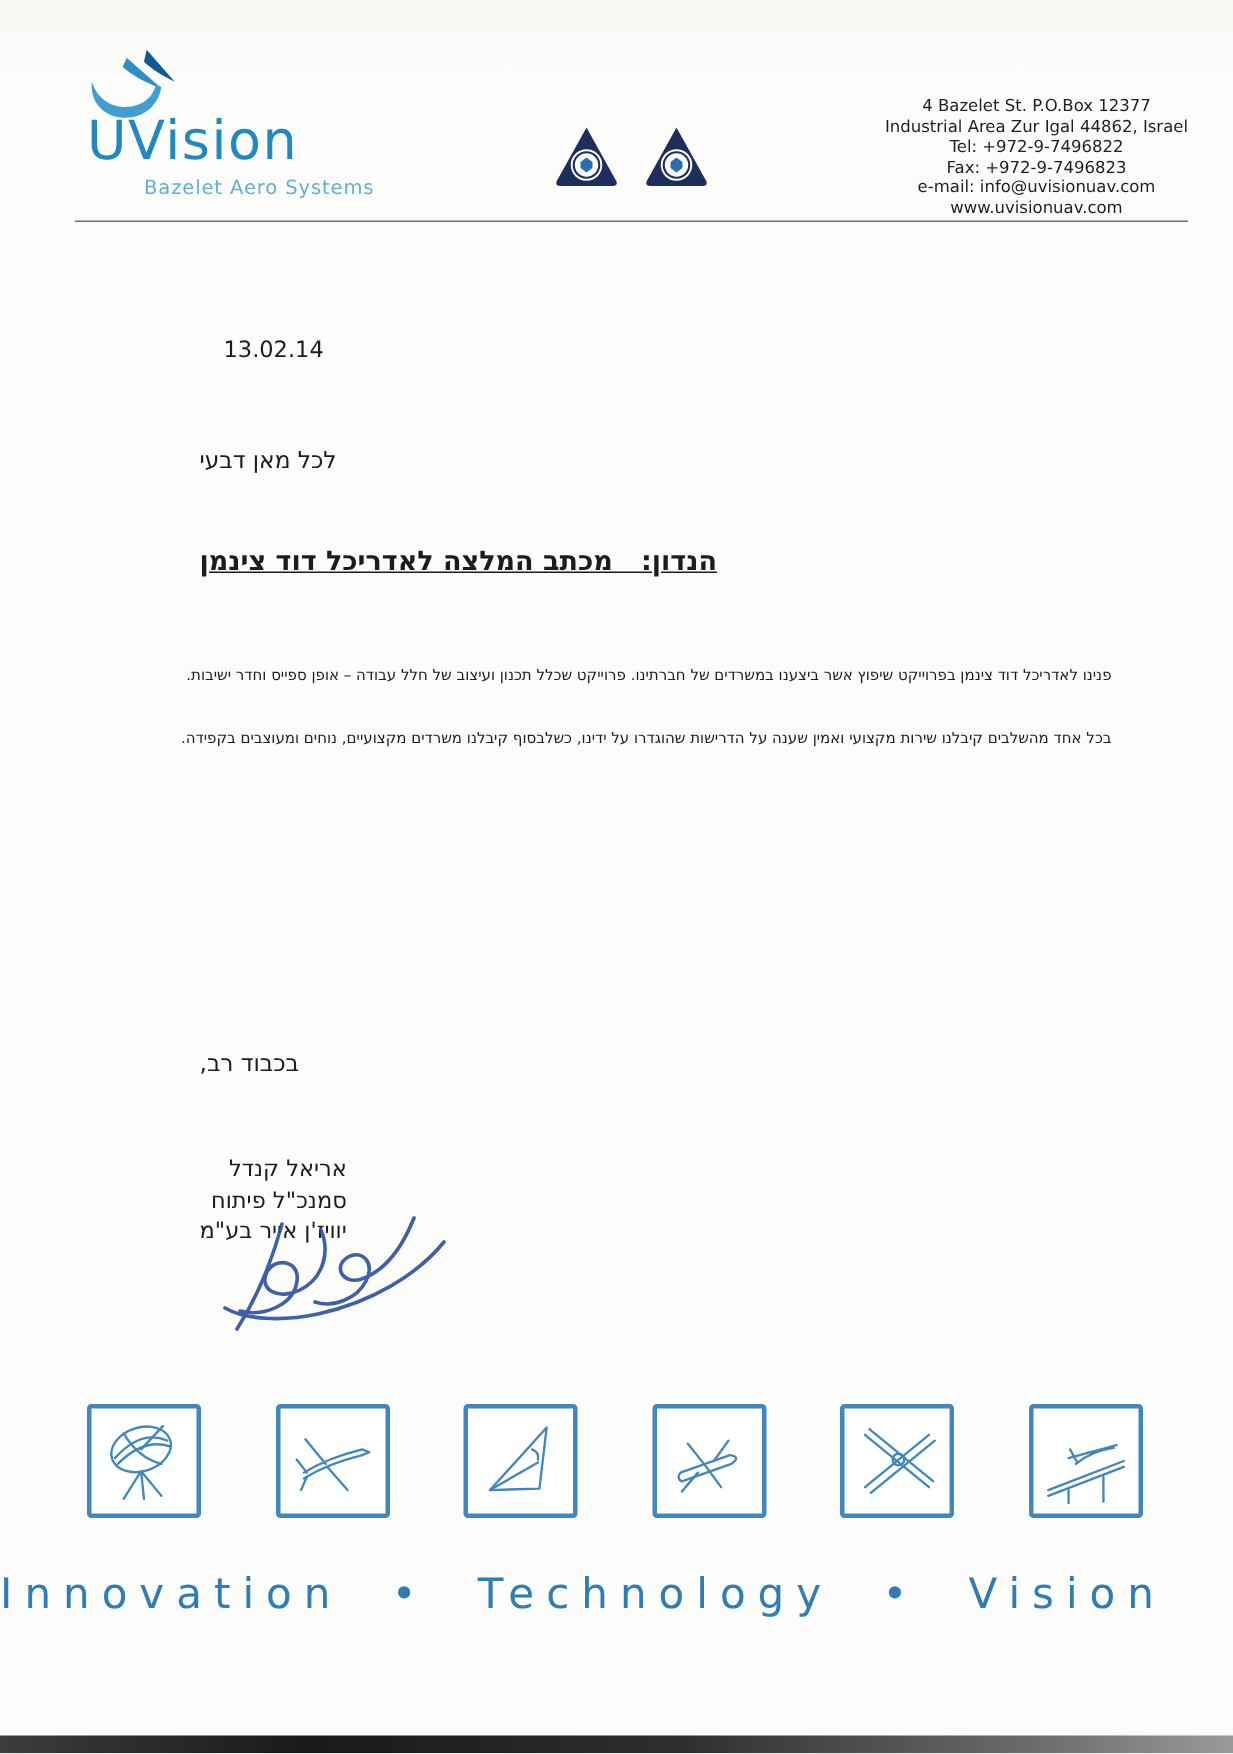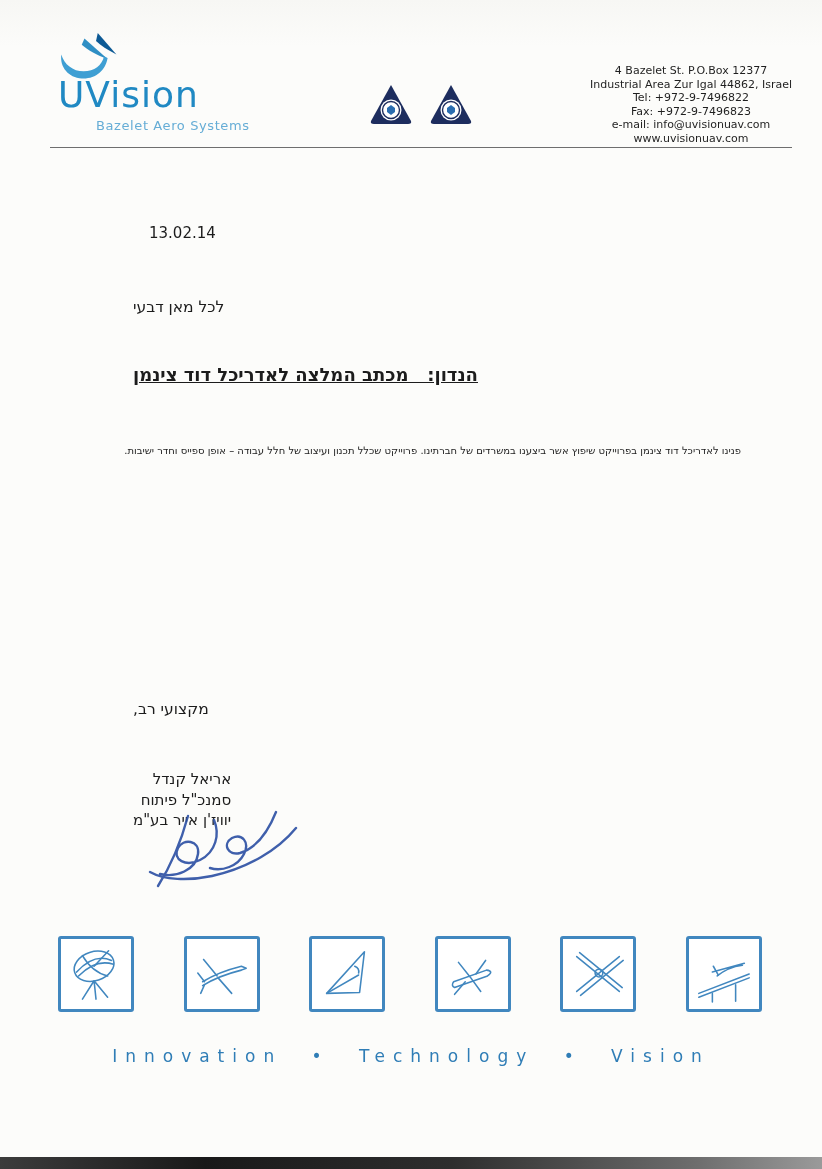--- a/index.html
+++ b/index.html
@@ -37,22 +37,22 @@
                font-size:15px; line-height:20.5px; white-space:nowrap; }
   .signature { position:absolute; left:128px; top:798px; }
 
   
   .icons-row { position:absolute; left:58px; top:936px; width:704px;
                display:flex; justify-content:space-between; }
   .icon-box { width:76px; height:76px; border:3px solid #4187bf; border-radius:3px;
               background:#fff; display:flex; align-items:center; justify-content:center; }
   .icon-box svg { stroke:#4187bf; fill:none; stroke-width:1.6; stroke-linecap:round; stroke-linejoin:round; }
 
-  .tagline { position:absolute; left:0; right:0; top:1046px; text-align:center;
-             color:#2f7db6; font-size:17px; letter-spacing:8px; word-spacing:16px; white-space:nowrap; }
+  .tagline { position:absolute; left:0; right:0; top:1046px; text-align:left;
+             color:#2f7db6; font-size:28px; letter-spacing:8px; word-spacing:16px; white-space:nowrap; }
 
   .scan-edge { position:absolute; left:0; right:0; bottom:0; height:12px;
                background:linear-gradient(to right,#3c3c3c 0%,#191919 25%,#2e2e2e 55%,#6e6e6e 85%,#9a9a9a 100%); }
 </style>
 </head>
 <body>
 
 <div class="page">
 
   <div class="logo">
@@ -90,23 +90,24 @@
   </div>
 
   <div class="rule"></div>
 
   <div class="date">13.02.14</div>
   <div class="salutation rtl">לכל מאן דבעי</div>
   <div class="subject rtl">הנדון:   מכתב המלצה לאדריכל דוד צינמן</div>
 
   <div class="body-text">
     <p>פנינו לאדריכל דוד צינמן בפרוייקט שיפוץ אשר ביצענו במשרדים של חברתינו. פרוייקט שכלל תכנון ועיצוב של חלל עבודה – אופן ספייס וחדר ישיבות.</p>
+    <p>בכל אחד מהשלבים קיבלנו שירות מקצועי ואמין שענה על הדרישות שהוגדרו על ידינו, כשלבסוף קיבלנו משרדים מקצועיים, נוחים ומעוצבים בקפידה.</p>
   </div>
 
-  <div class="closing rtl">מקצועי רב,</div>
+  <div class="closing rtl">בכבוד רב,</div>
 
   <div class="sig-block">
     <div>אריאל קנדל</div>
     <div>סמנכ"ל פיתוח</div>
     <div>יוויז'ן אייר בע"מ</div>
   </div>
 
   <svg class="signature" width="200" height="100" viewBox="0 0 200 100" fill="none" stroke="#2b4fa3" stroke-width="2.4" stroke-linecap="round" opacity="0.9">
     <path d="M148 14 C140 34 128 50 112 55 C100 58 94 46 104 40 C114 35 122 44 116 56 C110 68 94 74 82 70"></path>
     <path d="M86 22 C92 36 88 54 72 62 C58 69 44 62 50 50 C55 40 72 42 70 56 C68 72 48 80 32 76"></path>

